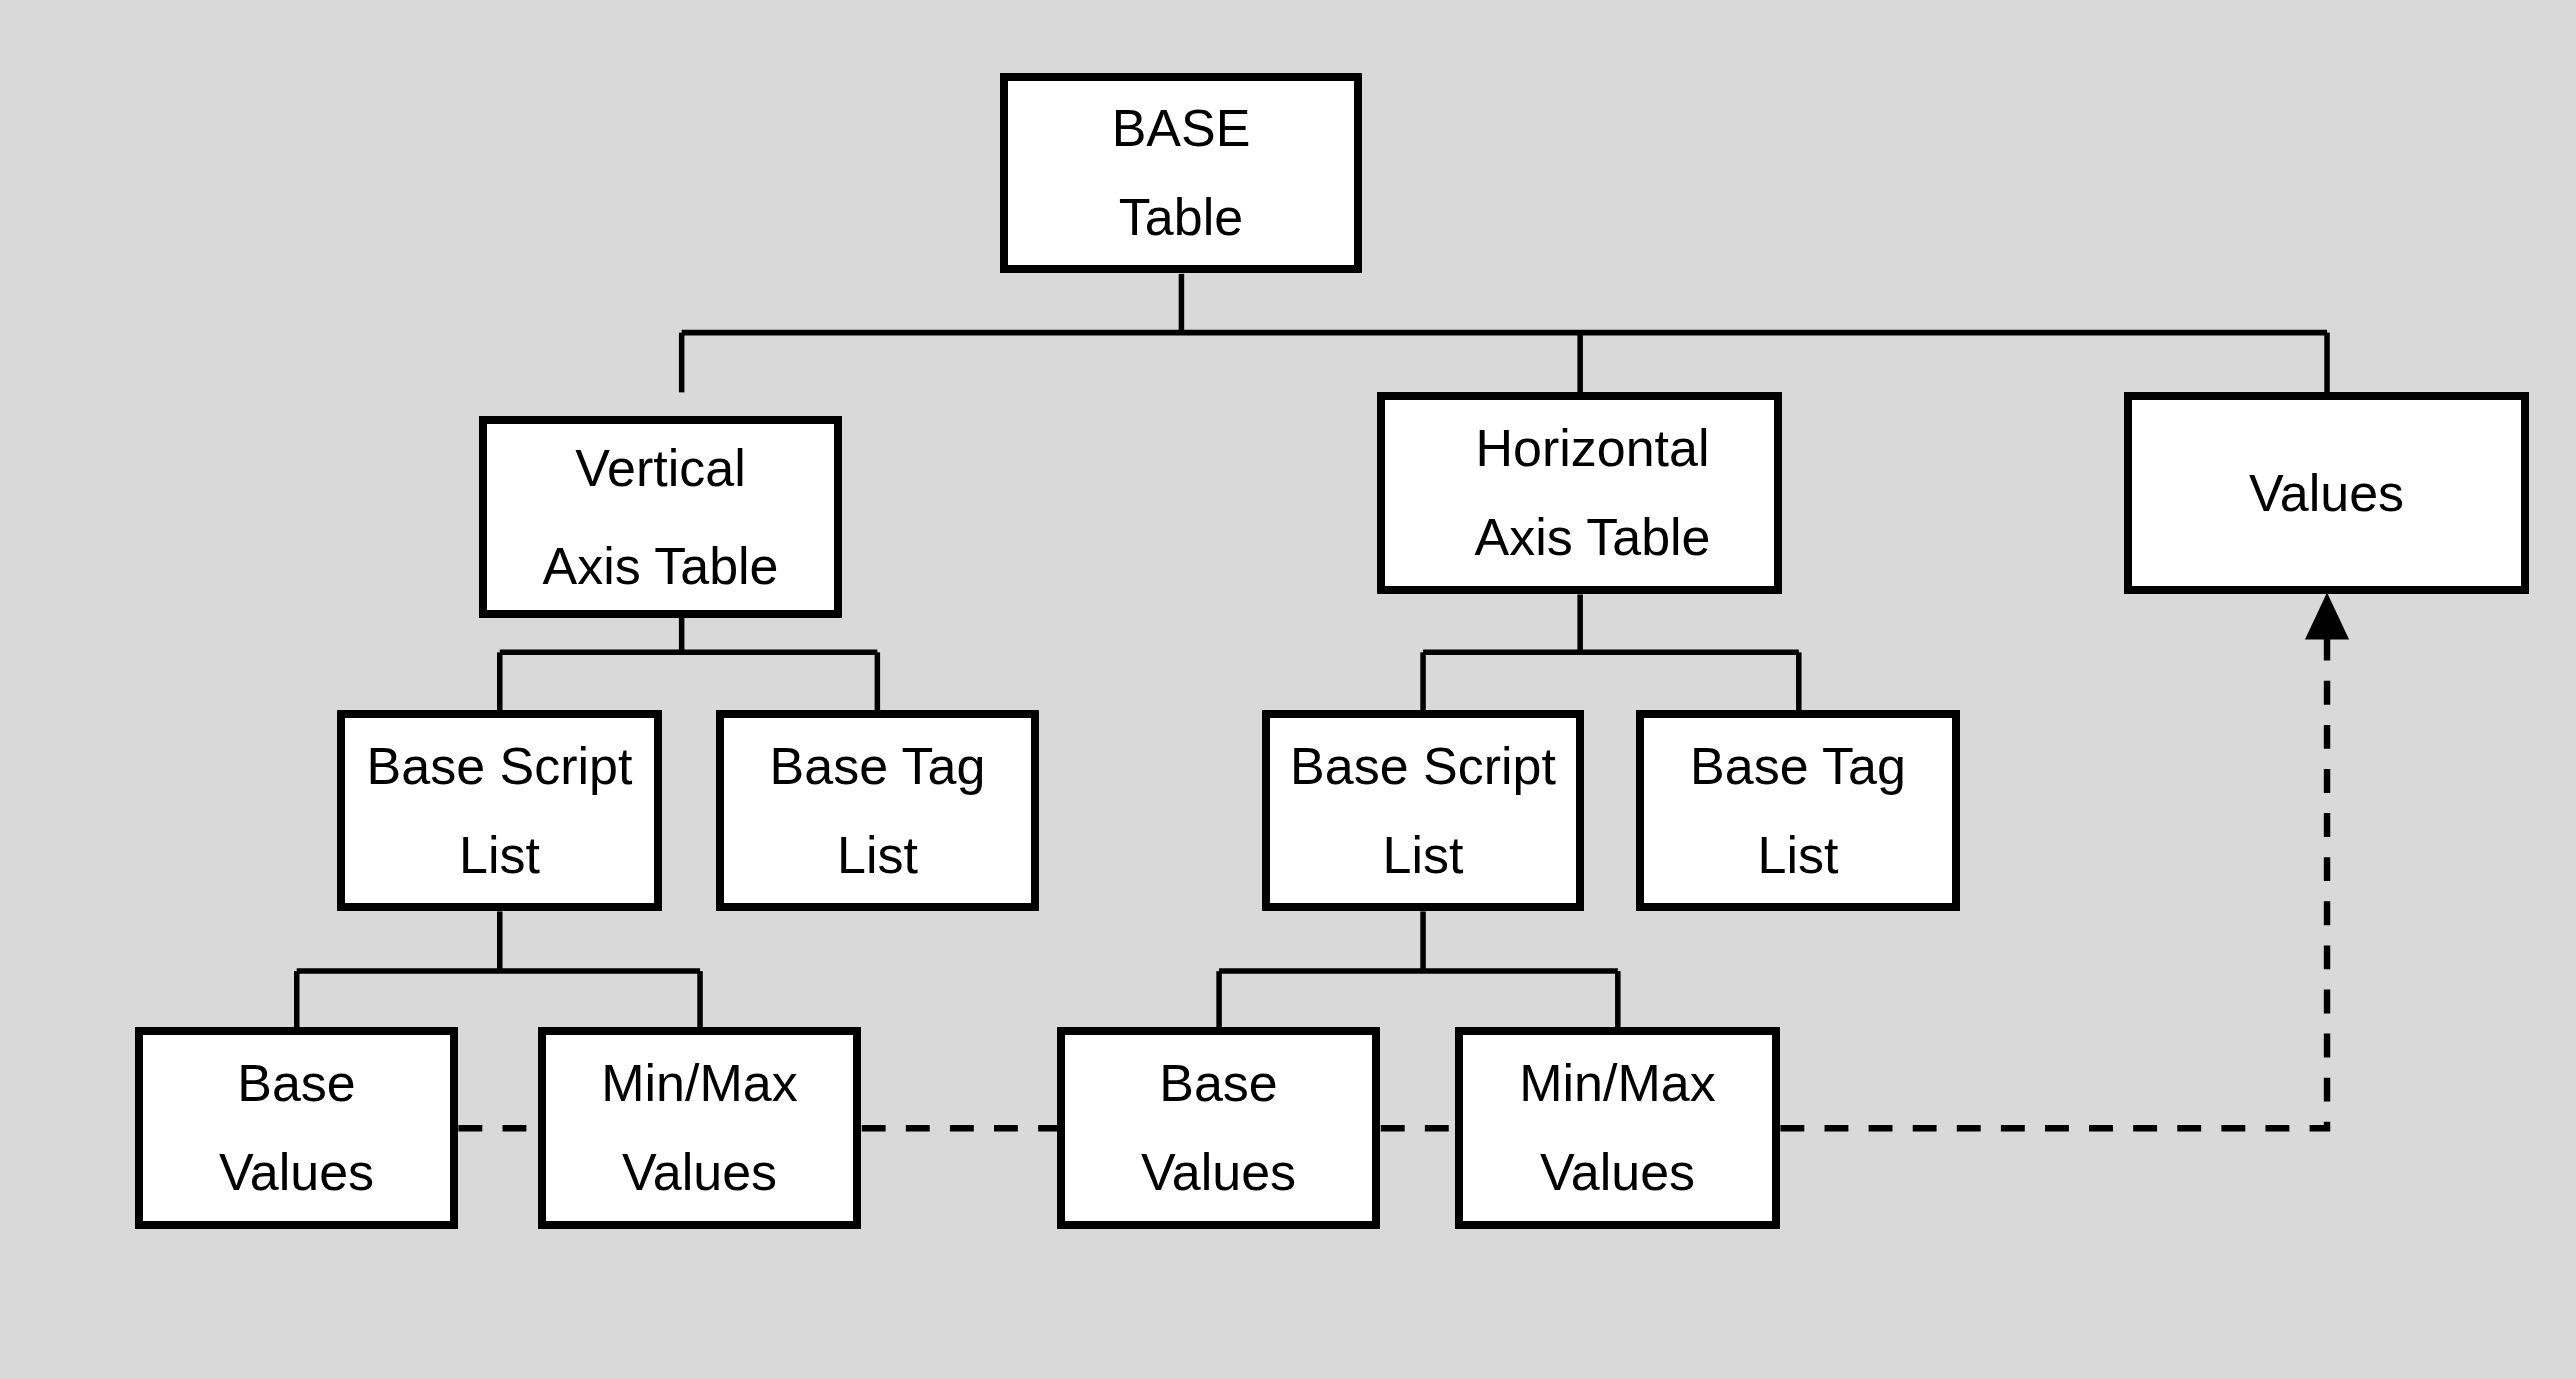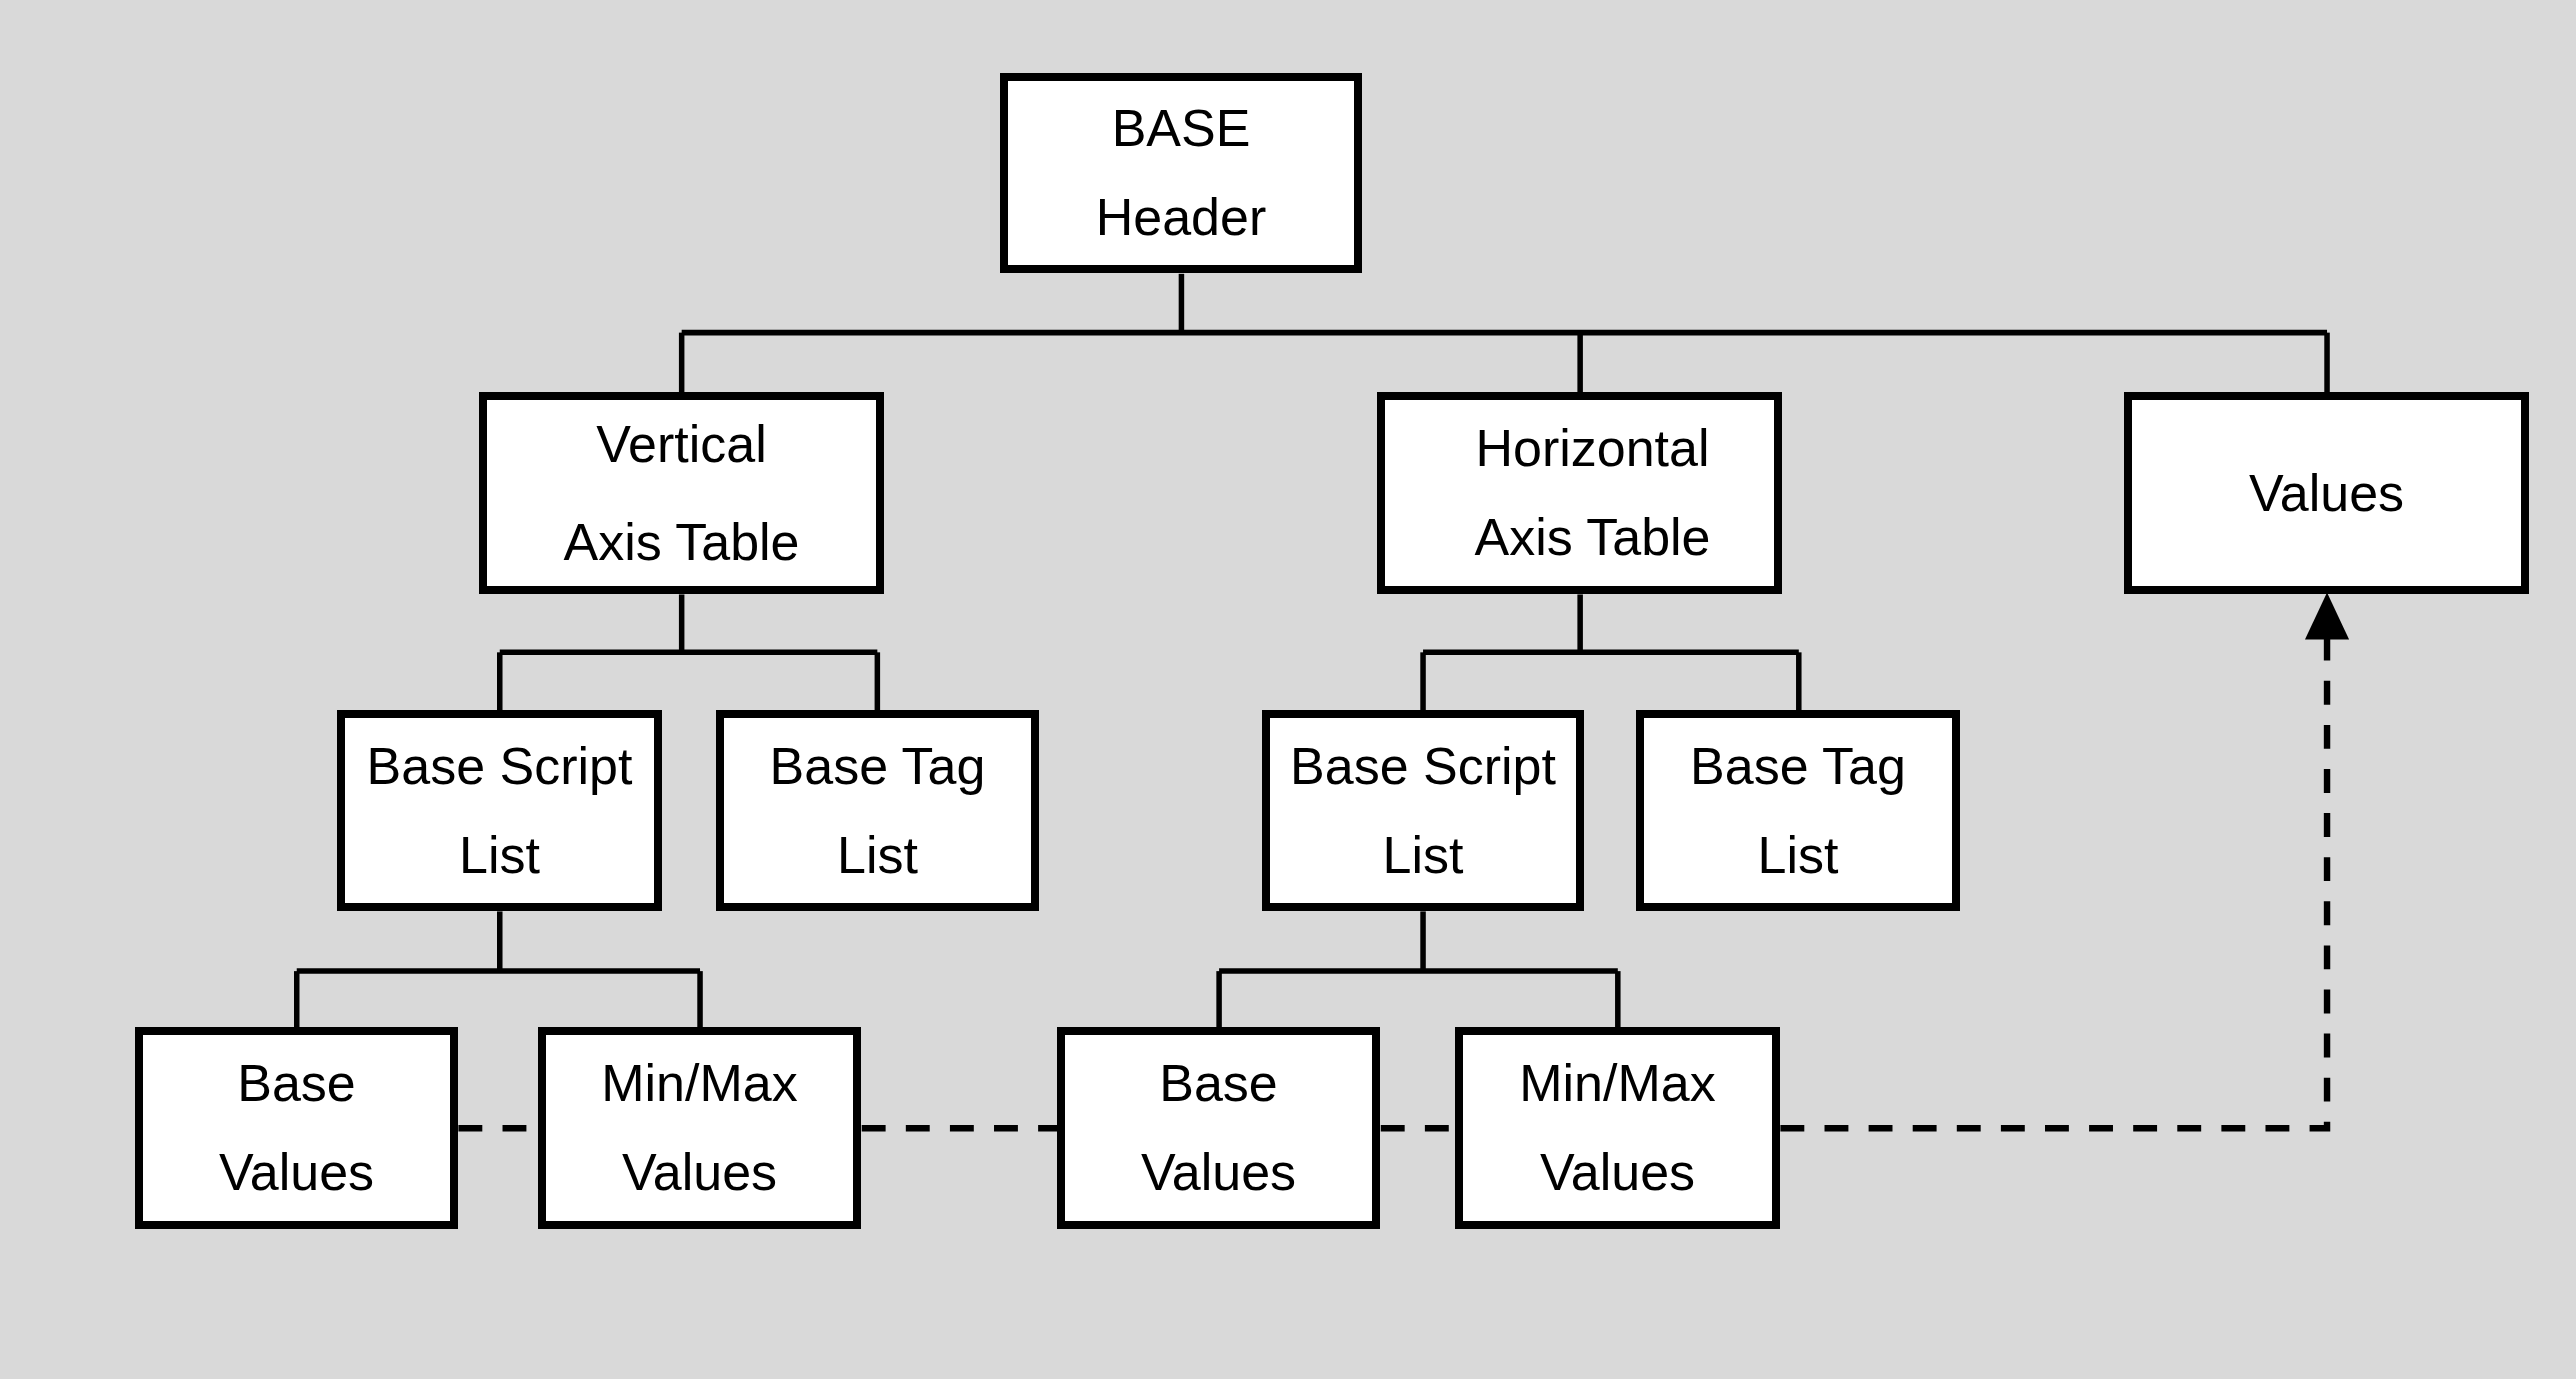--- a/index.html
+++ b/index.html
@@ -35,21 +35,21 @@
   }
   .node span {
     display: block;
     height: 89px;
     line-height: 89px;
     font-size: 52px;
     white-space: nowrap;
   }
   
   #n-base-header        { left: 1000px; top:   73px; width: 362px; height: 200px; }
-  #n-vertical-axis      { left:  479px; top:  392px; width: 405px; height: 202px; gap: 9px; }
+  #n-vertical-axis      { left:  479px; top:  416px; width: 363px; height: 202px; gap: 9px; }
   #n-horizontal-axis    { left: 1377px; top:  392px; width: 405px; height: 202px; padding-left: 26px; }
   #n-item-variation     { left: 2124px; top:  392px; width: 405px; height: 202px; }
   #n-v-base-script-list { left:  337px; top:  710px; width: 325px; height: 201px; }
   #n-v-base-tag-list    { left:  716px; top:  710px; width: 323px; height: 201px; }
   #n-h-base-script-list { left: 1262px; top:  710px; width: 322px; height: 201px; }
   #n-h-base-tag-list    { left: 1636px; top:  710px; width: 324px; height: 201px; }
   #n-v-base-values      { left:  135px; top: 1027px; width: 323px; height: 202px; }
   #n-v-minmax-values    { left:  538px; top: 1027px; width: 323px; height: 202px; }
   #n-h-base-values      { left: 1057px; top: 1027px; width: 323px; height: 202px; }
   #n-h-minmax-values    { left: 1455px; top: 1027px; width: 325px; height: 202px; }
@@ -94,21 +94,21 @@
       <path d="M938 1228 H1151" stroke="#000000"></path>
       <path d="M1503 1228 H1584" stroke="#000000"></path>
       <path d="M1938 1228 H2533 V694" stroke="#000000"></path>
     </g>
 
     <polygon points="2533,645 2509,696 2557,696" fill="#000000"></polygon>
   </svg>
 
   <div class="node" id="n-base-header">
     <span>BASE</span>
-    <span>Header</span>
+    <span>Table</span>
   </div>
 
   <div class="node" id="n-vertical-axis">
     <span>Vertical</span>
     <span>Axis Table</span>
   </div>
 
   <div class="node" id="n-horizontal-axis">
     <span>Horizontal</span>
     <span>Axis Table</span>

